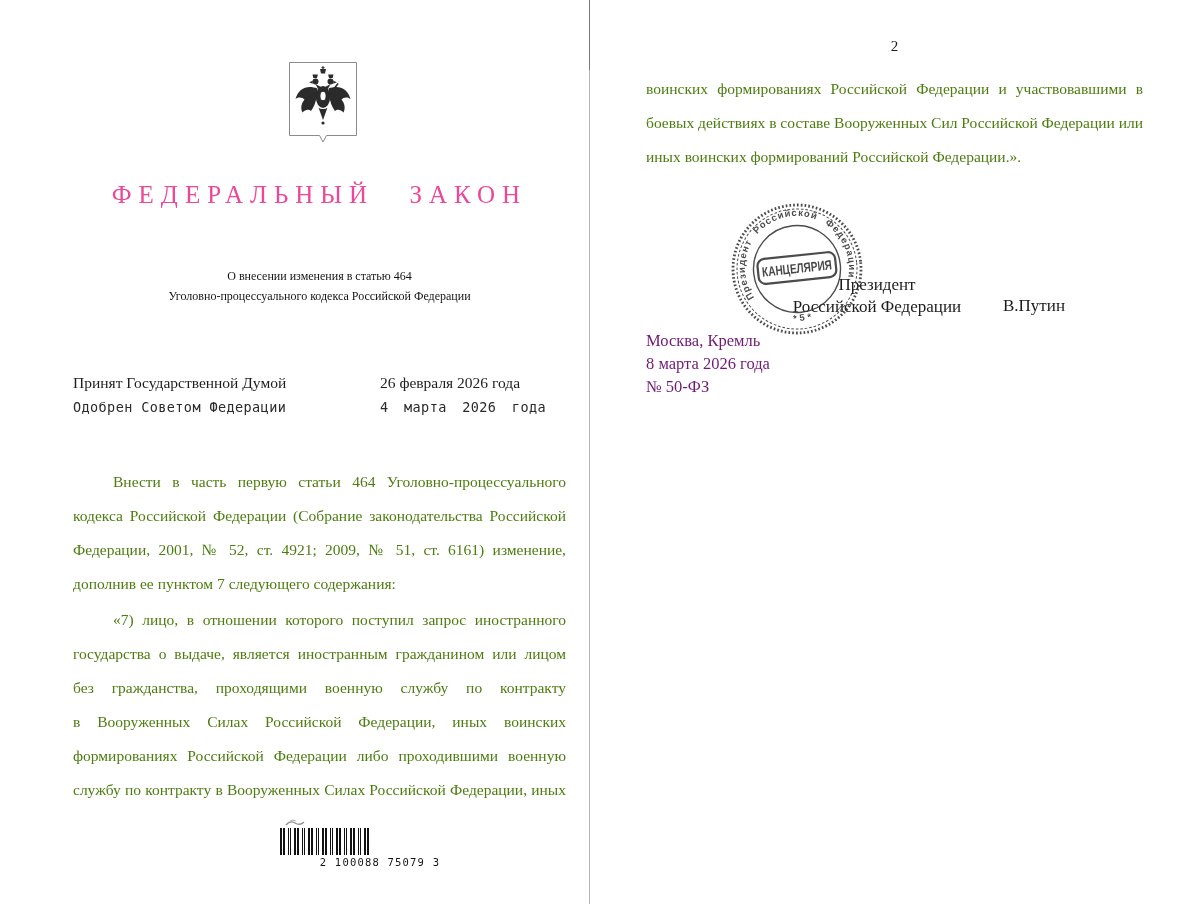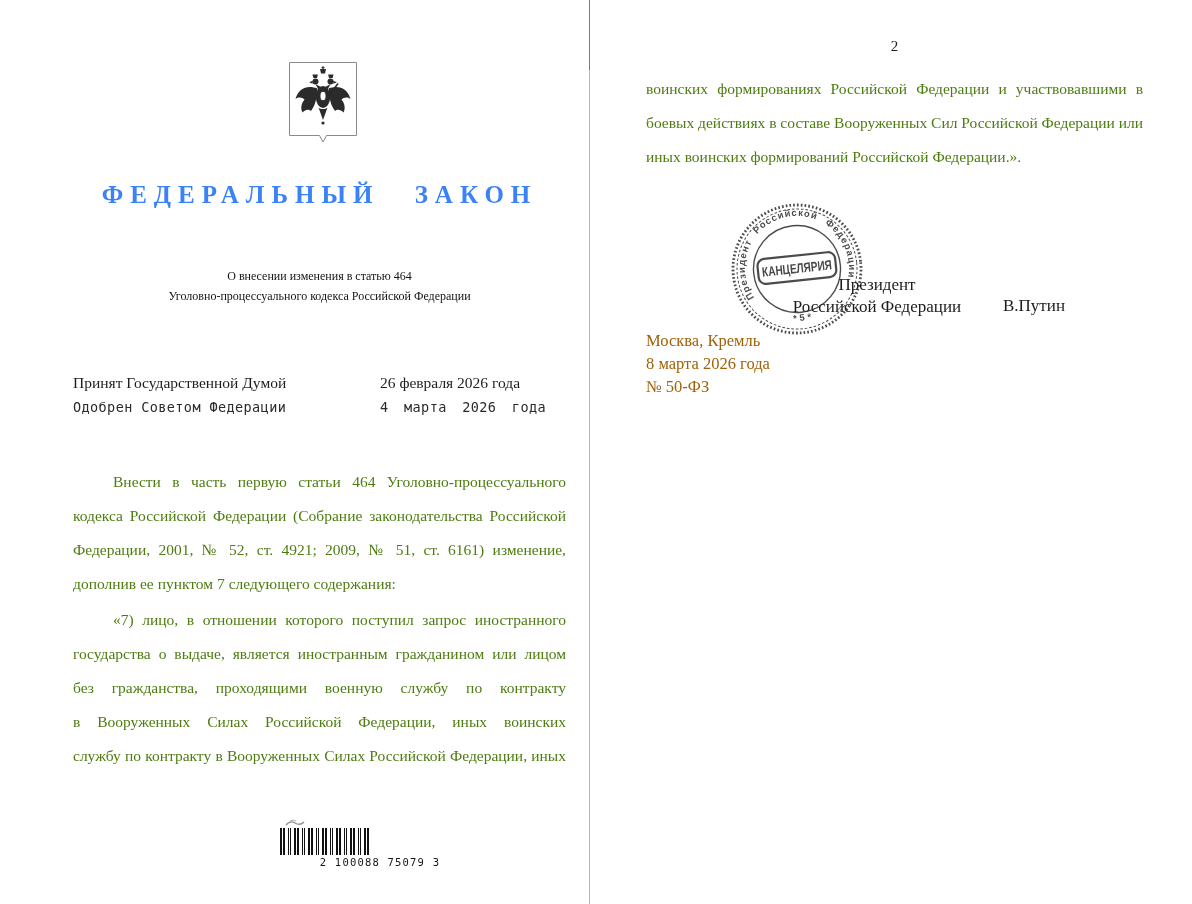--- a/index.html
+++ b/index.html
@@ -16,21 +16,21 @@
     opacity:.75;
   }
   
   .arms{position:absolute;left:289px;top:62px;}
   .country{
     position:absolute;left:73px;top:153px;width:493px;text-align:center;
     font-size:17.5px;letter-spacing:1.5px;word-spacing:10px;color:#181818;
   }
   .doctype{
     position:absolute;left:43px;top:181px;width:553px;text-align:center;
-    font-size:25px;font-weight:700;letter-spacing:7px;word-spacing:22px;color:#3b82f6;
+    font-size:25px;font-weight:400;letter-spacing:7px;word-spacing:22px;color:#ec4899;
   }
   .subject{
     position:absolute;left:43px;top:266px;width:553px;text-align:center;
     font-size:12px;font-weight:400;line-height:20px;color:#141414;
   }
   .date-label{position:absolute;left:73px;font-size:15.5px;}
   .date-value{position:absolute;left:380px;font-size:15.5px;}
   .row1{top:374px;}
   .row2{top:399px;}
   .mono{
@@ -59,21 +59,21 @@
   
   .pagenum{position:absolute;left:50px;top:38px;width:497px;text-align:center;font-size:15px;}
   .pr{position:absolute;left:50px;width:497px;top:72px;font-size:15.5px;}
   .pr .jl{width:497px;}
   .stamp{position:absolute;left:131px;top:199px;opacity:.88;}
   .sig-title{
     position:absolute;left:161px;top:274px;width:240px;text-align:center;
     font-size:17px;line-height:22px;color:#1b1b1b;
   }
   .sig-name{position:absolute;left:407px;top:296px;font-size:17px;color:#1b1b1b;}
-  .issue{position:absolute;left:50px;top:329px;font-size:16.5px;line-height:23px;color:#a16207;}
+  .issue{position:absolute;left:50px;top:329px;font-size:16.5px;line-height:23px;color:#701a75;}
 </style>
 </head>
 <body>
 
 <div class="screen">
 
   <section class="page page-left">
 
     <svg class="arms" width="68" height="84" viewBox="0 0 68 84">
       <polygon points="0.5,0.5 67.5,0.5 67.5,73.5 37.5,73.5 34,80 30.5,73.5 0.5,73.5" fill="none" stroke="#8a8a8a" stroke-width="1"></polygon>
@@ -117,20 +117,21 @@
       <div class="jl">кодекса Российской Федерации (Собрание законодательства Российской</div>
       <div class="jl">Федерации, 2001, № 52, ст. 4921; 2009, № 51, ст. 6161) изменение,</div>
       <div class="jl jl-last">дополнив ее пунктом 7 следующего содержания:</div>
     </div>
 
     <div class="para p2">
       <div class="jl ind">«7) лицо, в отношении которого поступил запрос иностранного</div>
       <div class="jl">государства о выдаче, является иностранным гражданином или лицом</div>
       <div class="jl">без гражданства, проходящими военную службу по контракту</div>
       <div class="jl">в Вооруженных Силах Российской Федерации, иных воинских</div>
+      <div class="jl">формированиях Российской Федерации либо проходившими военную</div>
       <div class="jl">службу по контракту в Вооруженных Силах Российской Федерации, иных</div>
     </div>
 
     <div class="barcode-wrap">
       <svg class="smudge" width="22" height="10" viewBox="0 0 22 10">
         <path d="M2 7 Q6 2 11 5 T20 4" fill="none" stroke="#555" stroke-width="1.4"></path>
         <path d="M6 3 q3 -2 6 0" fill="none" stroke="#777" stroke-width="0.9"></path>
       </svg>
       <div class="bars"></div>
       <div class="digits">2 100088 75079 3</div>

